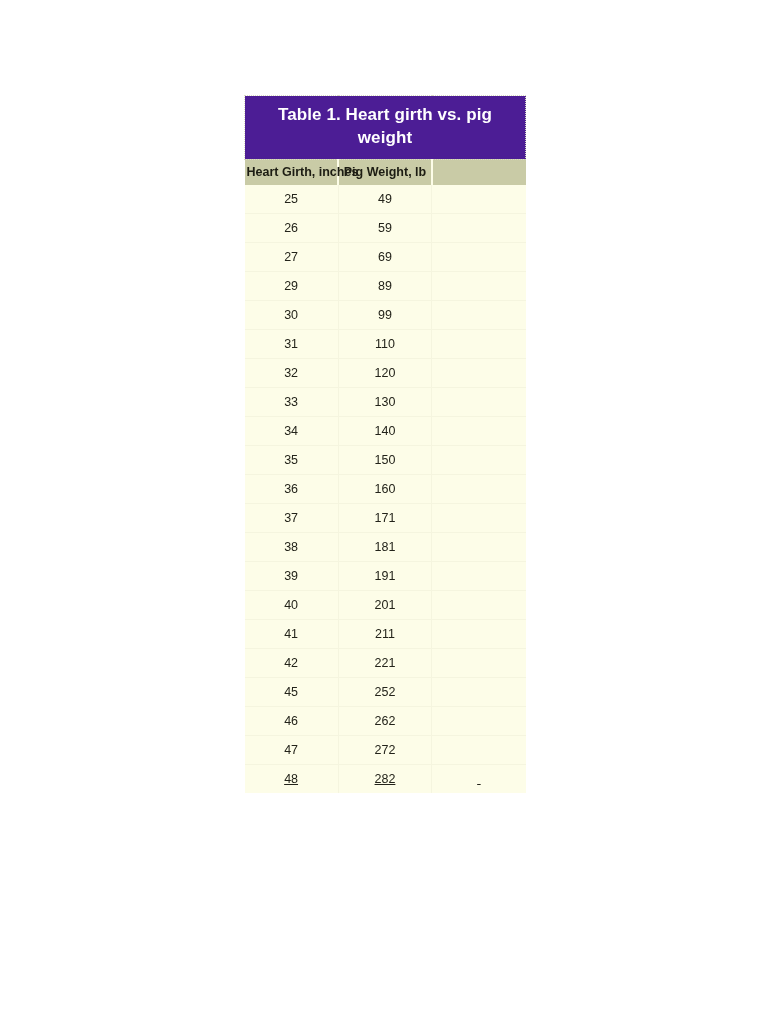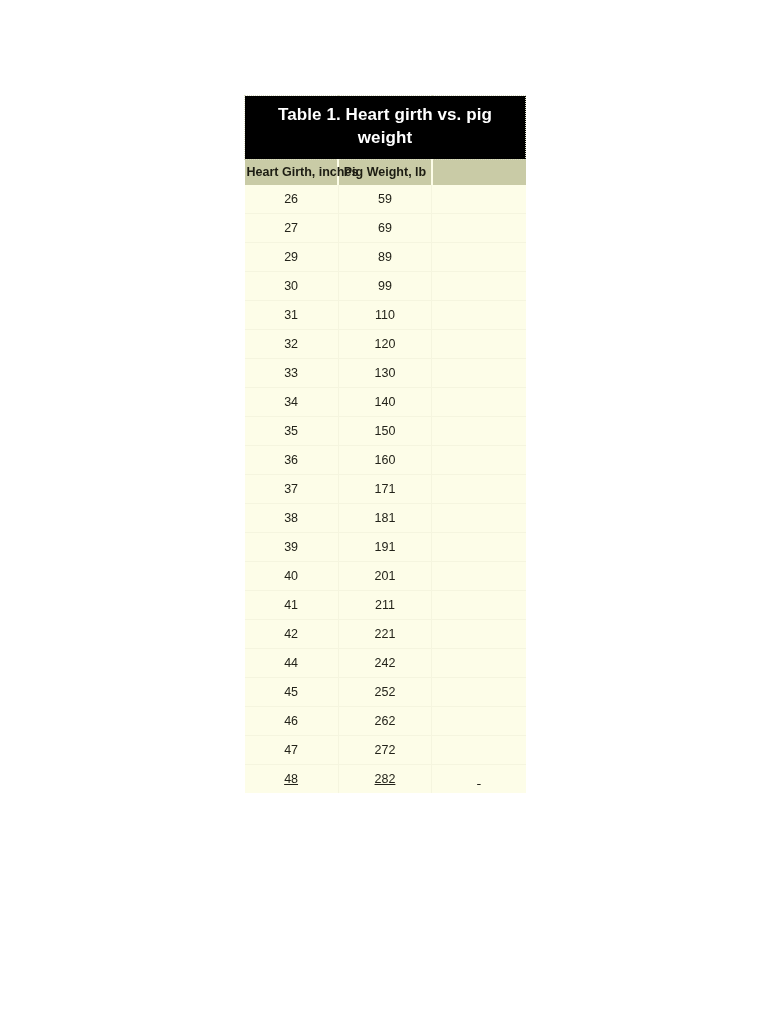--- a/index.html
+++ b/index.html
@@ -23,21 +23,21 @@
   }
 
   table.pig-table {
     width: 282px;
     border-collapse: collapse;
     table-layout: fixed;
   }
 
   
   .title-cell {
-    background: #000000;
+    background: #4c1d95;
     color: #ffffff;
     font-size: 17px;
     font-weight: bold;
     text-align: center;
     line-height: 1.35;
     padding: 8px 22px 9px 22px;
     border: 1px dotted #d9dbc2;
     letter-spacing: 0.1px;
   }
 
@@ -91,20 +91,25 @@
     </thead>
     <thead class="col-head">
       <tr>
         <th class="col-girth">Heart Girth, inches</th>
         <th class="col-weight">Pig Weight, lb</th>
         <th class="col-extra last-head"></th>
       </tr>
     </thead>
     <tbody class="pig-body" id="pig-body">
         <tr>
+          <td class="col-girth">25</td>
+          <td class="col-weight">49</td>
+          <td class="col-extra last-col">&nbsp;</td>
+        </tr>
+        <tr>
           <td class="col-girth">26</td>
           <td class="col-weight">59</td>
           <td class="col-extra last-col">&nbsp;</td>
         </tr>
         <tr>
           <td class="col-girth">27</td>
           <td class="col-weight">69</td>
           <td class="col-extra last-col">&nbsp;</td>
         </tr>
         <tr>
@@ -168,25 +173,20 @@
           <td class="col-extra last-col">&nbsp;</td>
         </tr>
         <tr>
           <td class="col-girth">41</td>
           <td class="col-weight">211</td>
           <td class="col-extra last-col">&nbsp;</td>
         </tr>
         <tr>
           <td class="col-girth">42</td>
           <td class="col-weight">221</td>
-          <td class="col-extra last-col">&nbsp;</td>
-        </tr>
-        <tr>
-          <td class="col-girth">44</td>
-          <td class="col-weight">242</td>
           <td class="col-extra last-col">&nbsp;</td>
         </tr>
         <tr>
           <td class="col-girth">45</td>
           <td class="col-weight">252</td>
           <td class="col-extra last-col">&nbsp;</td>
         </tr>
         <tr>
           <td class="col-girth">46</td>
           <td class="col-weight">262</td>

